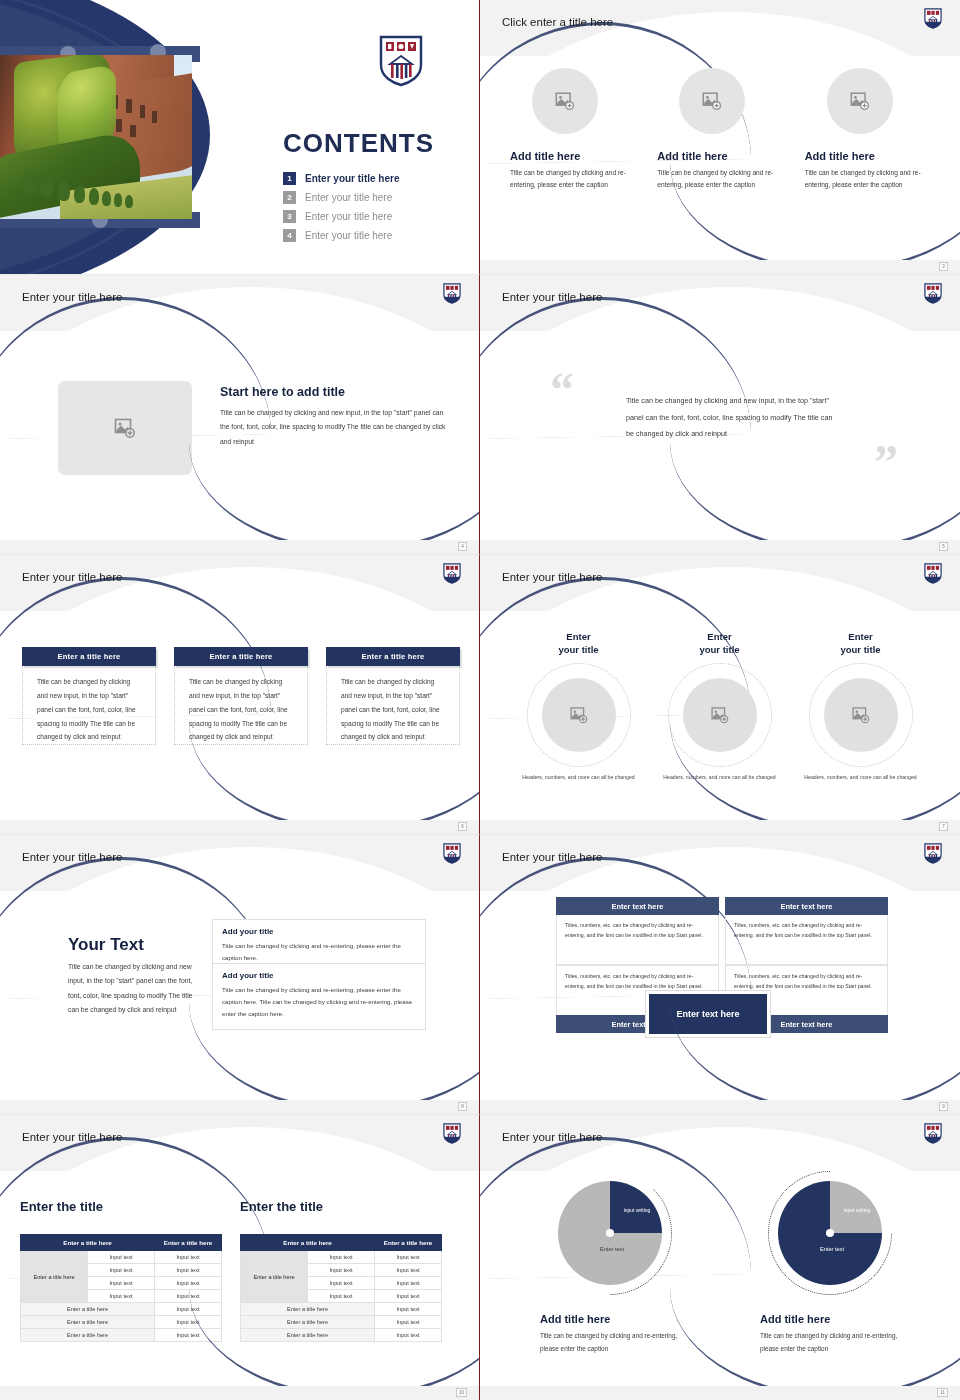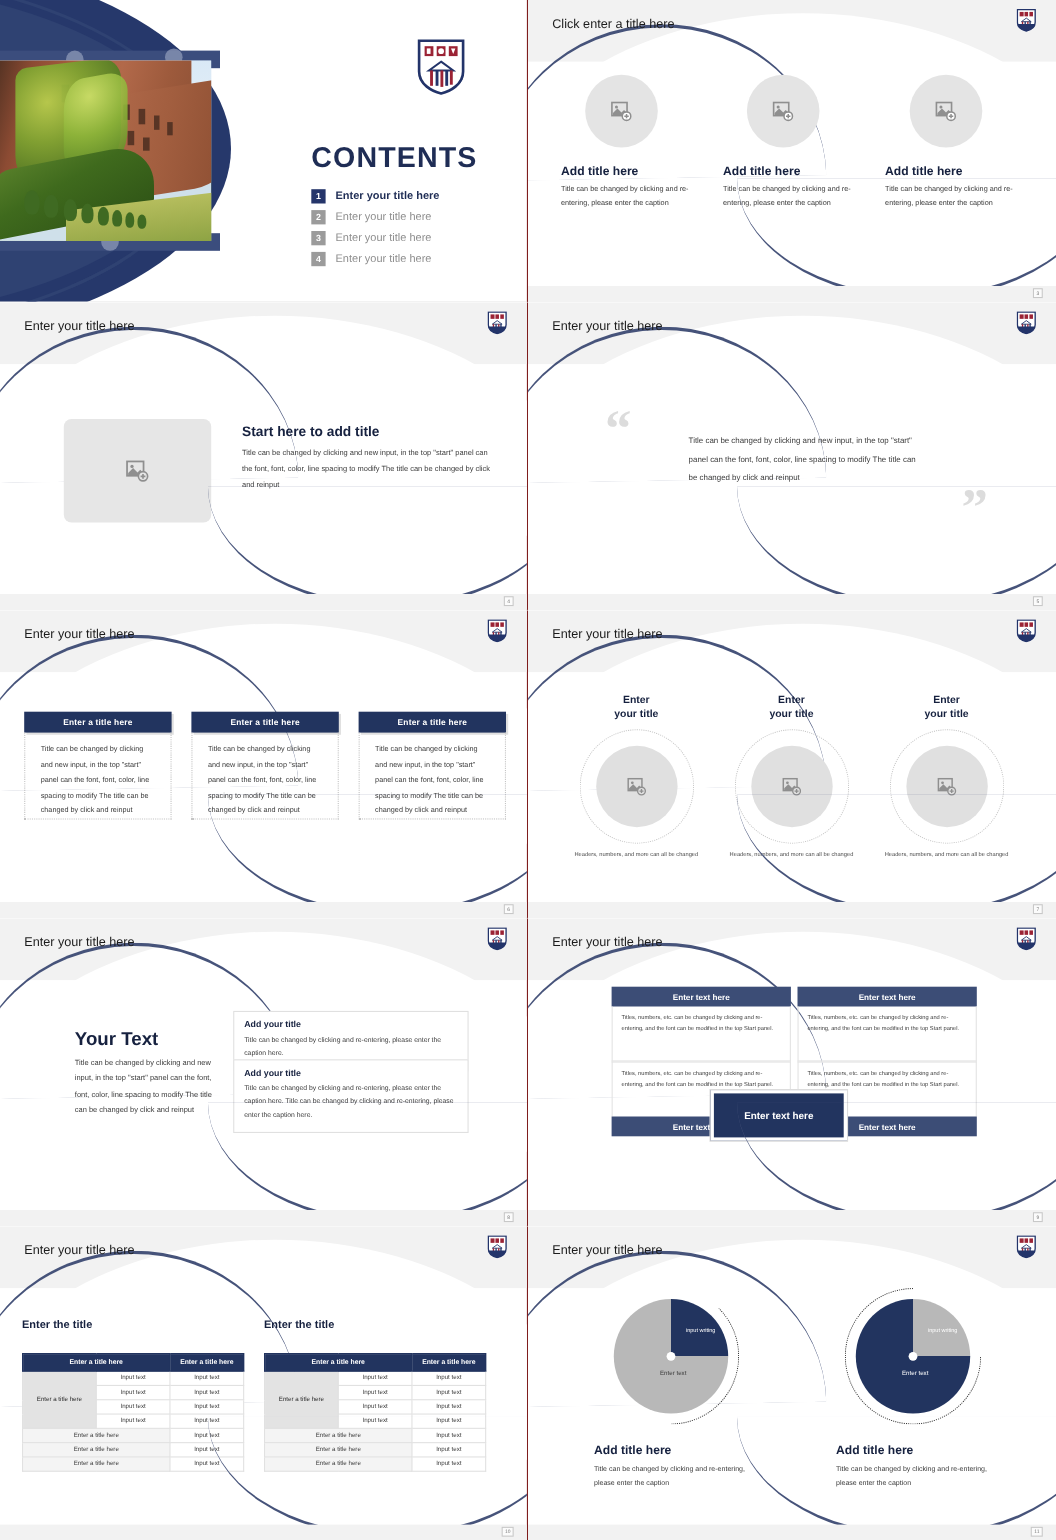--- a/index.html
+++ b/index.html
@@ -220,21 +220,21 @@
   .mx-center {
     position:absolute; left:90px; top:94px; width:124px; height:46px;
     background:#22345f; color:#fff; font-size:9px; font-weight:bold;
     display:flex; align-items:center; justify-content:center;
     border:3px solid #fff; box-shadow:0 0 0 1px #dcdcdc;
   }
 
   
   .tbl-wrap { position:absolute; top:84px; width:100%; display:flex; gap:18px; padding:0 20px; }
   .tbl-blk { width:202px; }
-  .tbl-cap { font-size:10px; font-weight:bold; color:#16213f; margin-bottom:20px; }
+  .tbl-cap { font-size:13px; font-weight:bold; color:#16213f; margin-bottom:20px; }
   table.t { border-collapse:collapse; width:100%; table-layout:fixed; }
   table.t th {
     background:#22345f; color:#fff; font-size:6.2px; font-weight:bold;
     padding:4px 0; text-align:center; border:1px solid #22345f;
   }
   table.t th.sep { border-left:1px solid #5f7099; }
   table.t td { font-size:5.6px; color:#3b3b3b; text-align:center; padding:3px 0;
     border:1px solid #e1e1e1; background:#fff; }
   table.t td.gray { background:#e3e3e3; color:#2b2b2b; }
   table.t td.lite { background:#f4f4f4; }

